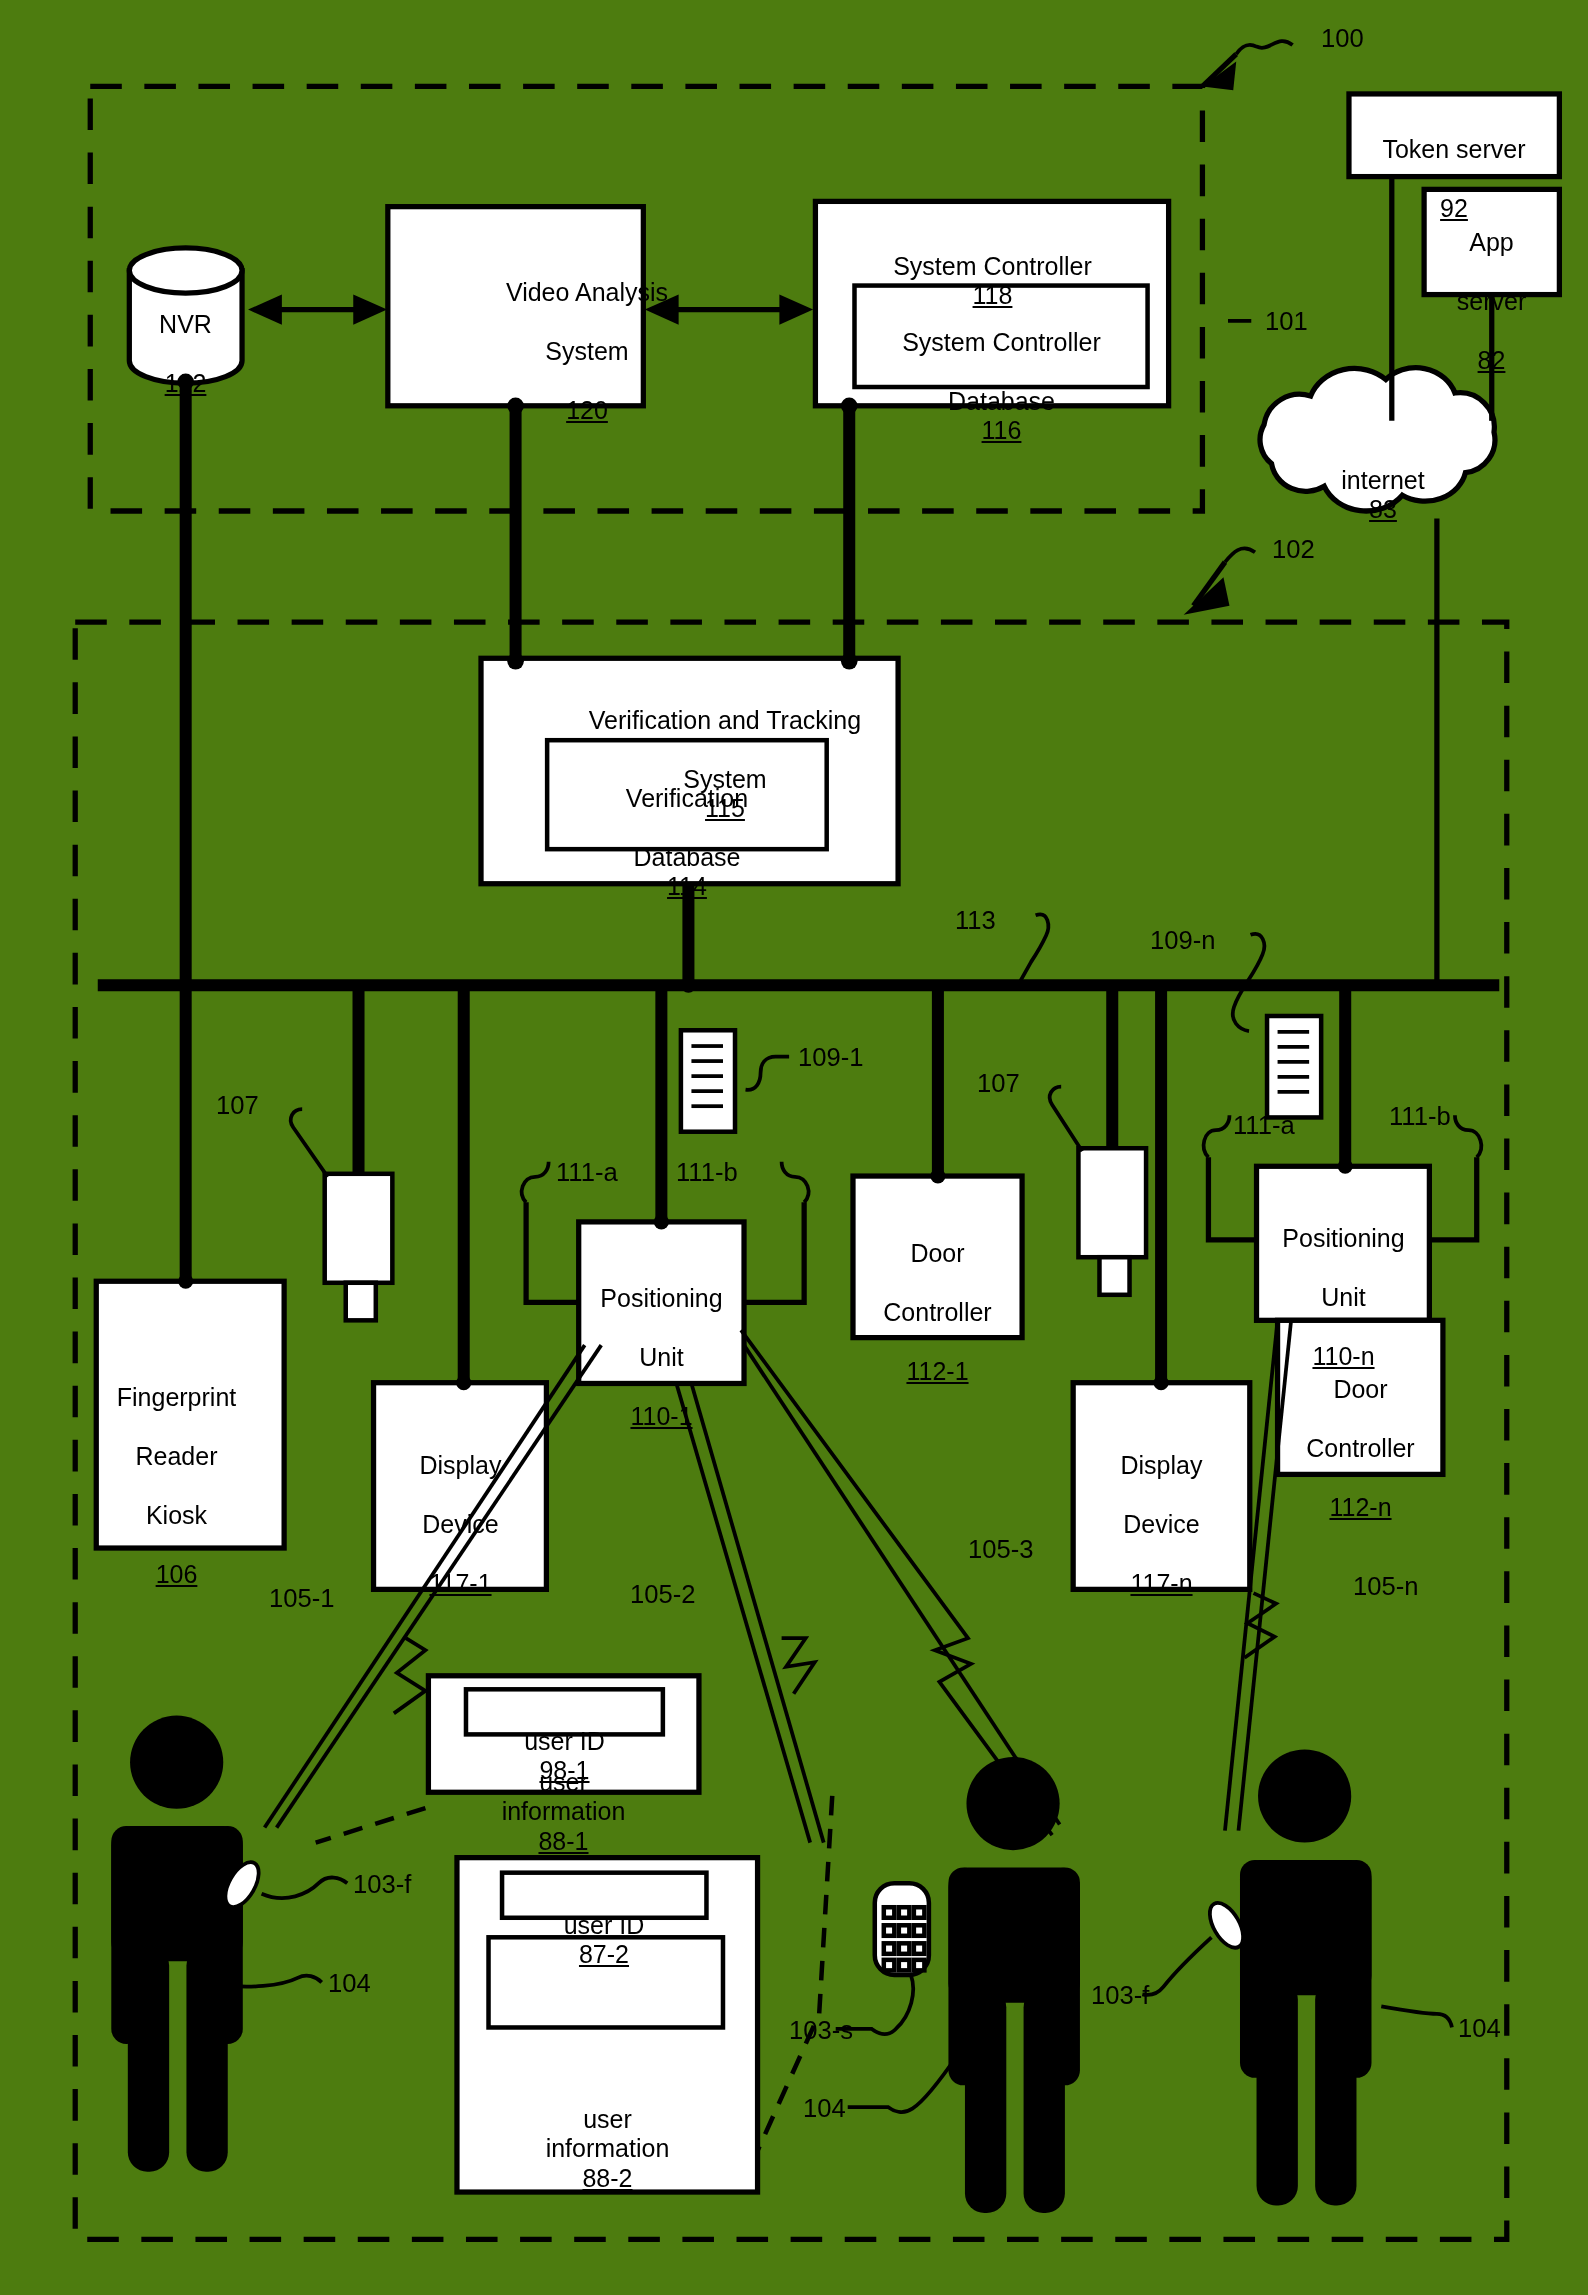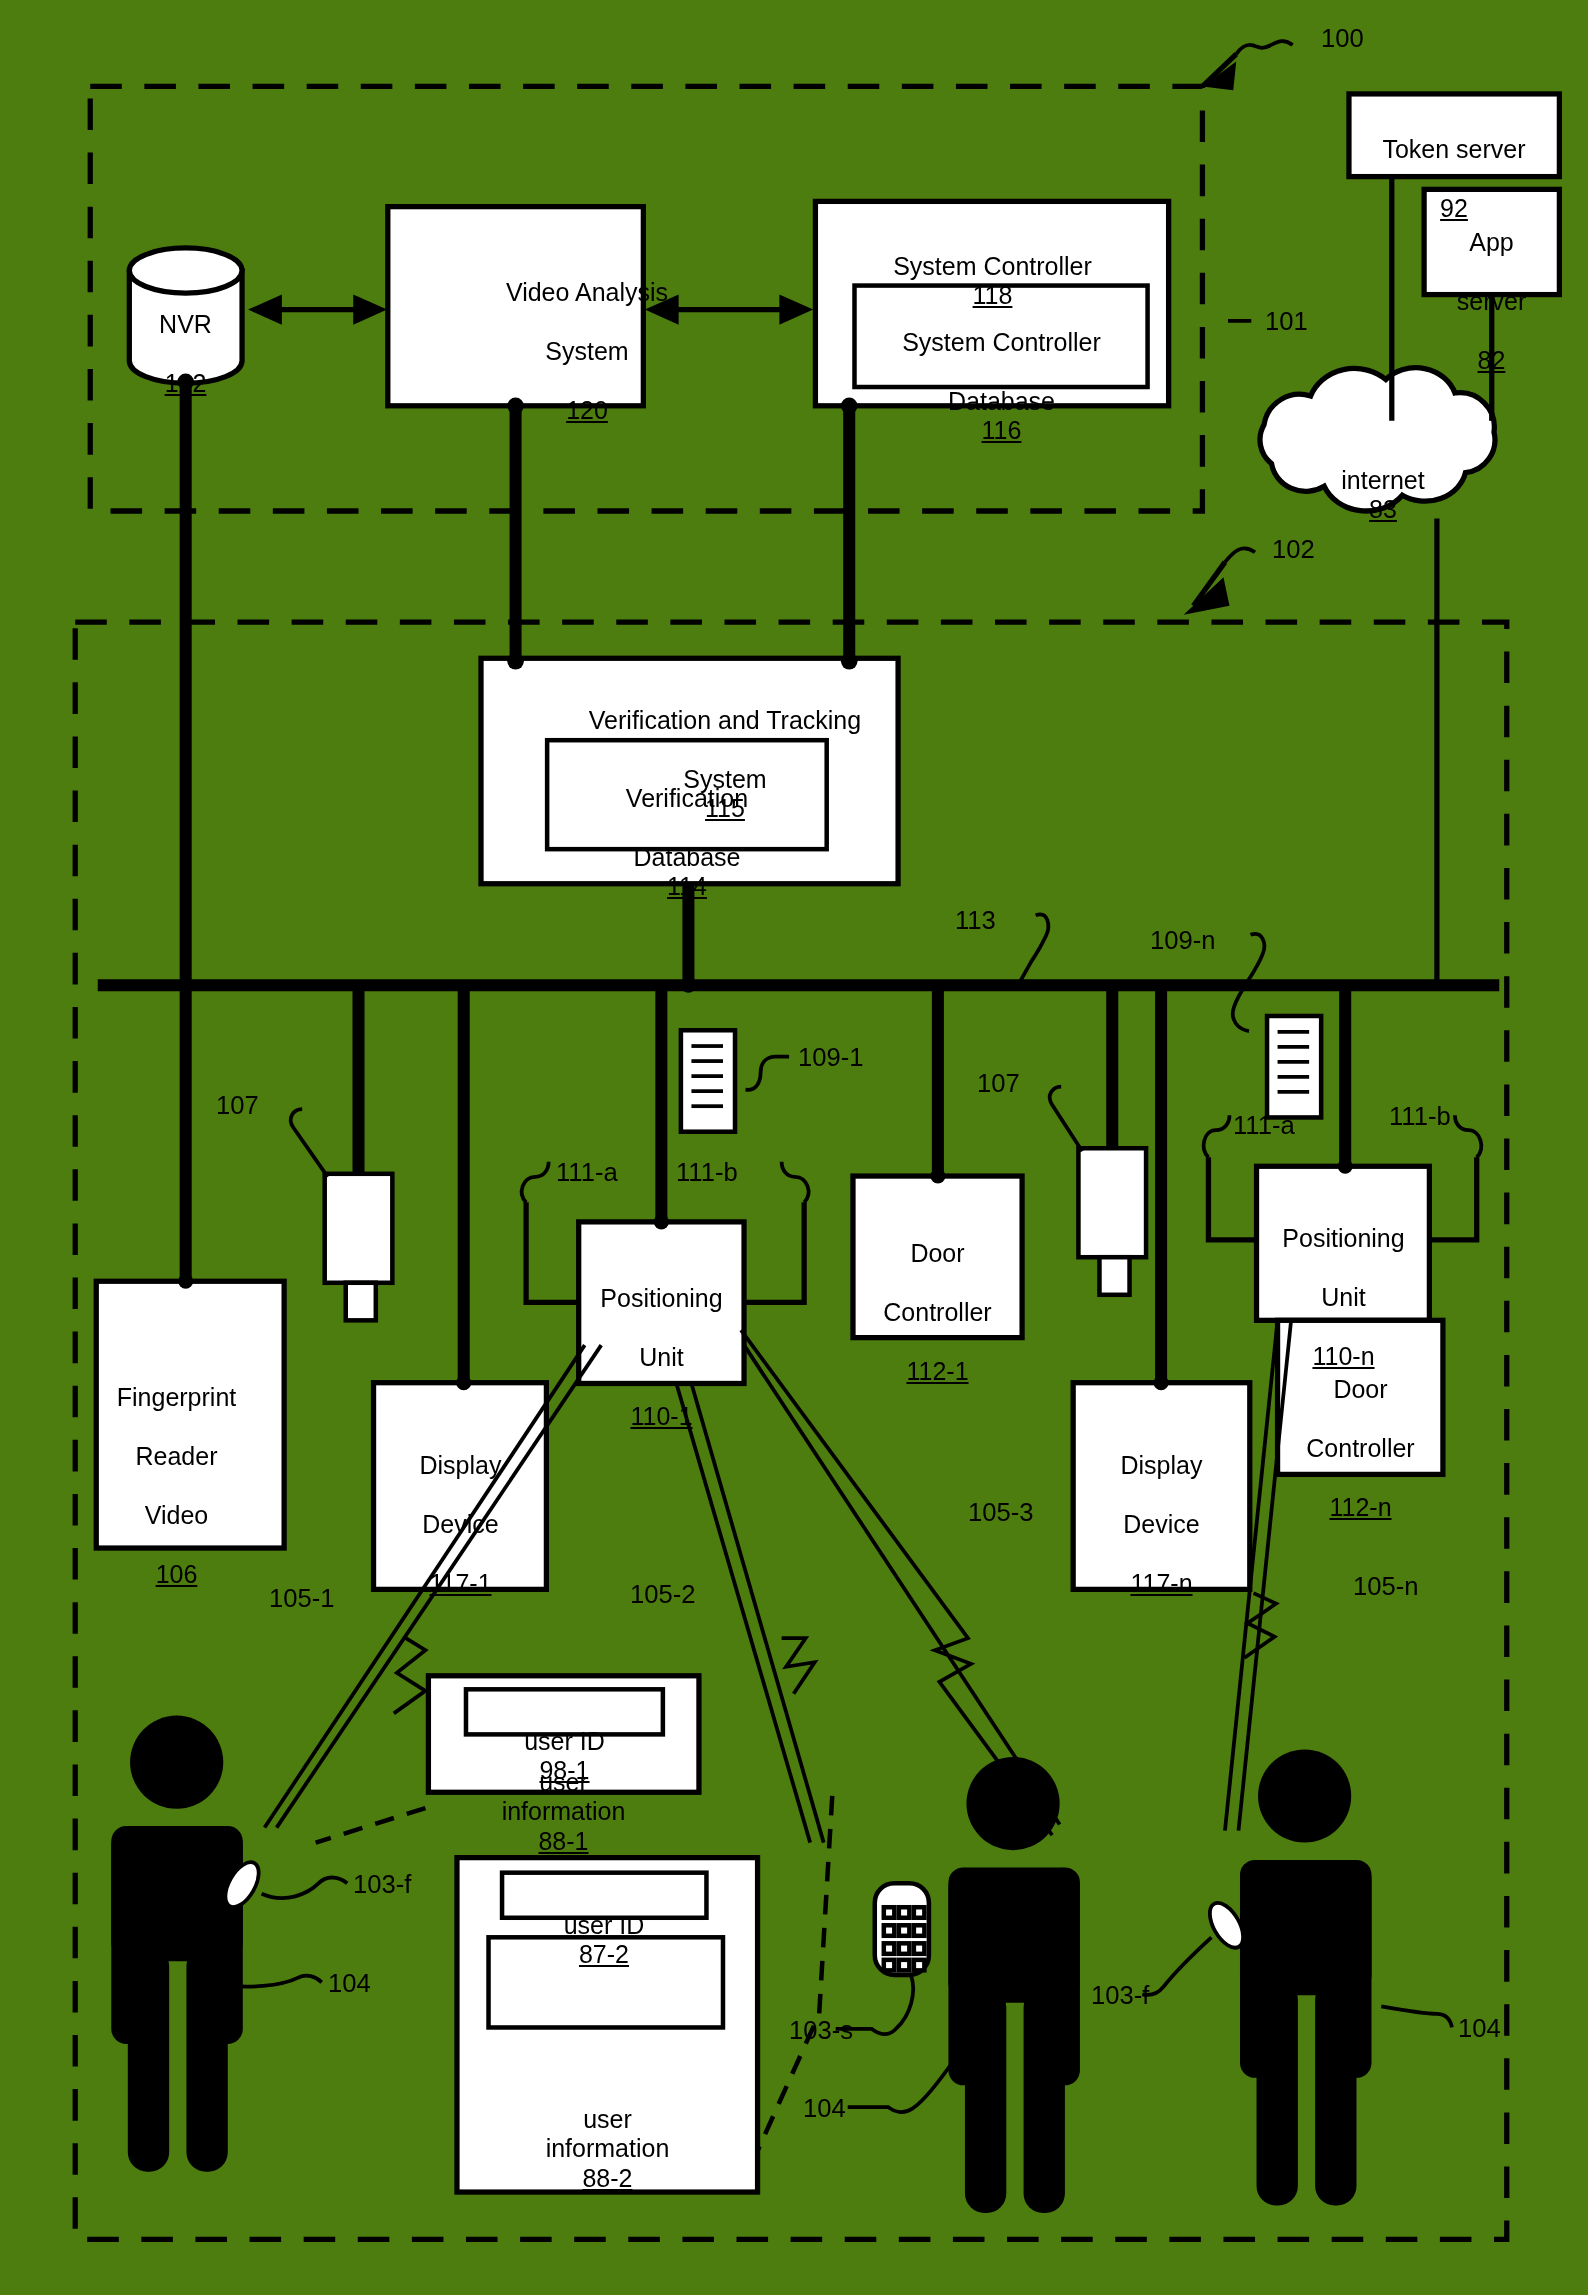--- a/index.html
+++ b/index.html
@@ -321,21 +321,21 @@
 <div class="reflbl" style="left:977px;top:1069px;">107</div>
 
 <div class="reflbl" style="left:556px;top:1158px;">111-a</div>
 <div class="reflbl" style="left:676px;top:1158px;">111-b</div>
 <div class="reflbl" style="left:1233px;top:1111px;">111-a</div>
 <div class="reflbl" style="left:1389px;top:1102px;">111-b</div>
 
 <div class="lbl" style="left:99px;top:1353px;width:155px;">
   <span>Fingerprint</span><br>
   <span>Reader</span><br>
-  <span>Video</span><br>
+  <span>Kiosk</span><br>
   <span class="und">106</span>
 </div>
 
 <div class="lbl" style="left:377px;top:1421px;width:167px;">
   <span>Display</span><br>
   <span>Device</span><br>
   <span class="und">117-1</span>
 </div>
 
 <div class="lbl" style="left:582px;top:1254px;width:159px;">
@@ -363,21 +363,21 @@
 </div>
 
 <div class="lbl" style="left:1281px;top:1345px;width:159px;">
   <span>Door</span><br>
   <span>Controller</span><br>
   <span class="und">112-n</span>
 </div>
 
 <div class="reflbl" style="left:269px;top:1584px;">105-1</div>
 <div class="reflbl" style="left:630px;top:1580px;">105-2</div>
-<div class="reflbl" style="left:968px;top:1498px;">105-3</div>
+<div class="reflbl" style="left:968px;top:1535px;">105-3</div>
 <div class="reflbl" style="left:1353px;top:1572px;">105-n</div>
 
 <div class="lbl" style="left:469px;top:1697px;width:191px;">
   <span>user ID</span>
   <span class="und">98-1</span>
 </div>
 <div class="lbl" style="left:431px;top:1738px;width:265px;">
   <span>user
 information</span>
   <span class="und">88-1</span>

